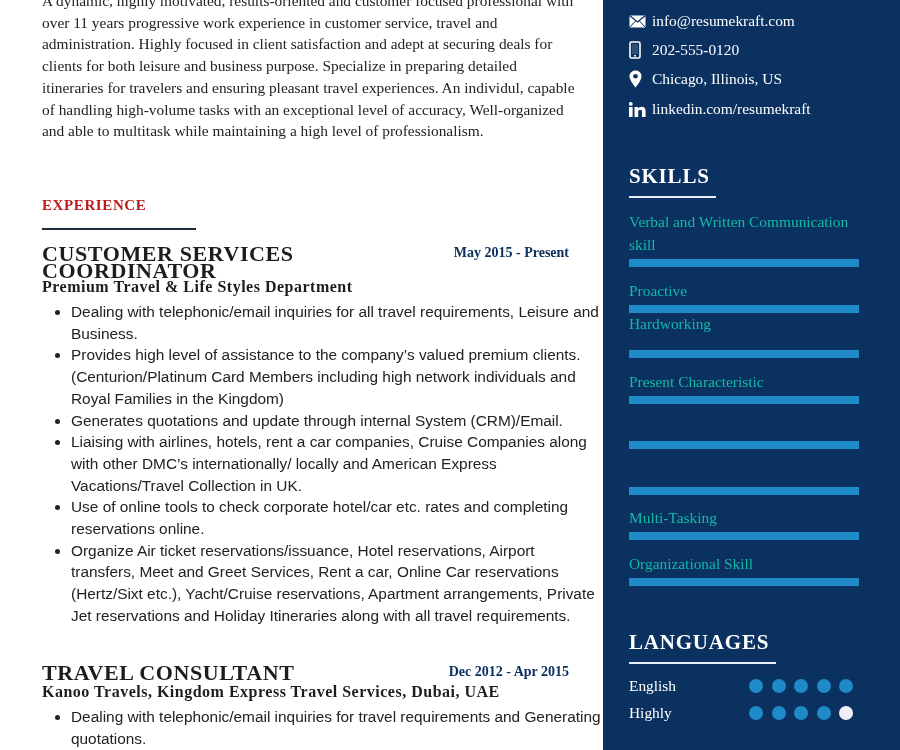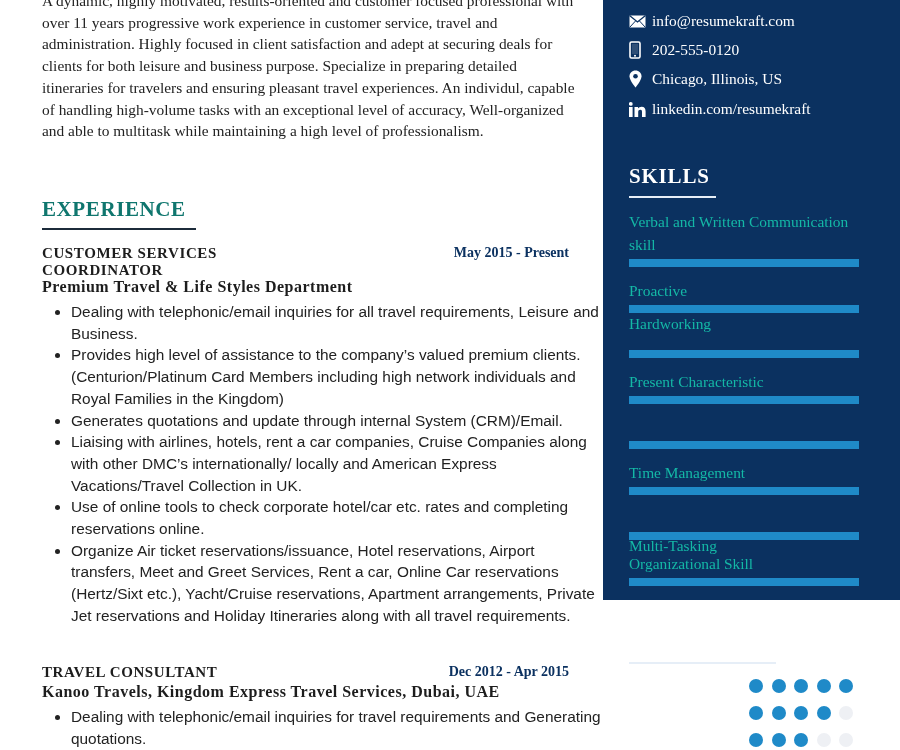--- a/index.html
+++ b/index.html
@@ -6,45 +6,45 @@
   body {
     width: 900px; height: 750px; overflow: hidden; position: relative;
     background: #ffffff;
     font-family: "DejaVu Serif", "Liberation Serif", serif;
   }
   .main {
     position: absolute; left: 0; top: 0; width: 603px; height: 750px;
     background: #ffffff;
   }
   .sidebar {
-    position: absolute; left: 603px; top: 0; width: 297px; height: 600px;
+    position: absolute; left: 603px; top: 0; width: 297px; height: 750px;
     background: #0b3160;
     color: #ffffff;
   }
 
   
   .summary {
     position: absolute; left: 42px; top: -10px; width: 535px;
     font-family: "Liberation Serif", serif;
     font-size: 15.4px; line-height: 21.7px; color: #222222;
     margin: 0;
   }
   .section-title {
     position: absolute; left: 42px;
     font-family: "Liberation Serif", serif;
-    font-weight: bold; font-size: 21px; letter-spacing: 0.6px;
-    color: #0f766e; margin: 0;
+    font-weight: bold; font-size: 15px; letter-spacing: 0.6px;
+    color: #b91c1c; margin: 0;
   }
   .section-rule {
     position: absolute; left: 42px; width: 154px; height: 2px; background: #1c2b3a;
   }
   .job-title {
     position: absolute; left: 42px; width: 260px;
     font-family: "Liberation Serif", serif;
-    font-weight: bold; font-size: 15px; line-height: 17px; letter-spacing: 0.6px;
+    font-weight: bold; font-size: 22px; line-height: 17px; letter-spacing: 0.6px;
     color: #1d1d1d; margin: 0;
   }
   .job-date {
     position: absolute; right: 34px; width: 200px; text-align: right;
     font-family: "Liberation Serif", serif;
     font-weight: bold; font-size: 14px; color: #0b3160;
   }
   .job-company {
     position: absolute; left: 42px; width: 540px;
     font-family: "Liberation Serif", serif;
@@ -175,57 +175,46 @@
   <div class="skill-bar" style="top:305px;"></div>
 
   <div class="skill-label" style="top:312px;">Hardworking</div>
   <div class="skill-bar" style="top:350px;"></div>
 
   <div class="skill-label" style="top:370px;">Present Characteristic</div>
   <div class="skill-bar" style="top:396px;"></div>
 
   <div class="skill-bar" style="top:441px;"></div>
 
-  <div class="skill-label" style="top:461px;">Time Management</div>
   <div class="skill-bar" style="top:487px;"></div>
 
-  <div class="skill-label" style="top:506px;margin-top:28px;">Multi-Tasking</div>
+  <div class="skill-label" style="top:506px;">Multi-Tasking</div>
   <div class="skill-bar" style="top:532px;"></div>
 
   <div class="skill-label" style="top:552px;">Organizational Skill</div>
   <div class="skill-bar" style="top:578px;"></div>
 
   <h2 class="side-title" style="top:630px;">LANGUAGES</h2>
   <div class="side-rule" style="top:662px; width:147px;"></div>
 
   <div class="lang-row" style="top:675px;">
     <span class="lang-name">English</span>
     <div class="dots">
       <span class="dot"></span>
       <span class="dot"></span>
       <span class="dot"></span>
       <span class="dot"></span>
       <span class="dot"></span>
     </div>
   </div>
 
   <div class="lang-row" style="top:702px;">
-    <span class="lang-name">French</span>
+    <span class="lang-name">Highly</span>
     <div class="dots">
       <span class="dot"></span>
       <span class="dot"></span>
       <span class="dot"></span>
       <span class="dot"></span>
       <span class="dot empty"></span>
     </div>
   </div>
 
-  <div class="lang-row" style="top:729px;">
-    <span class="lang-name">Arabic</span>
-    <div class="dots">
-      <span class="dot"></span>
-      <span class="dot"></span>
-      <span class="dot"></span>
-      <span class="dot empty"></span>
-      <span class="dot empty"></span>
-    </div>
-  </div>
 </div>
 
 </body></html>

